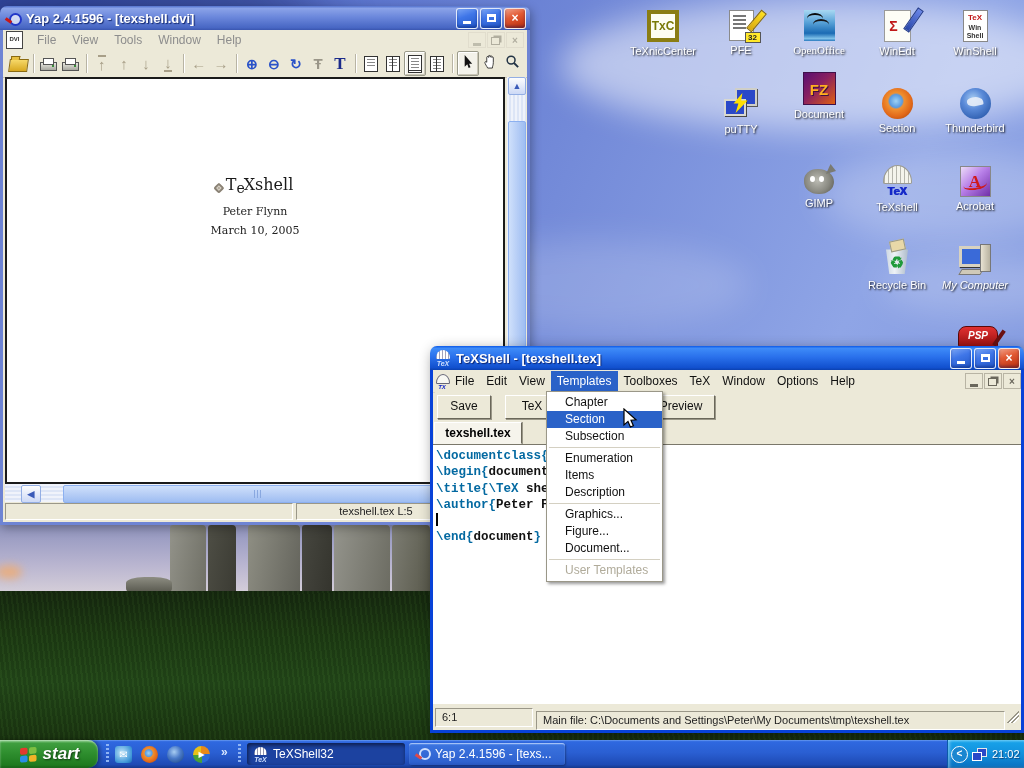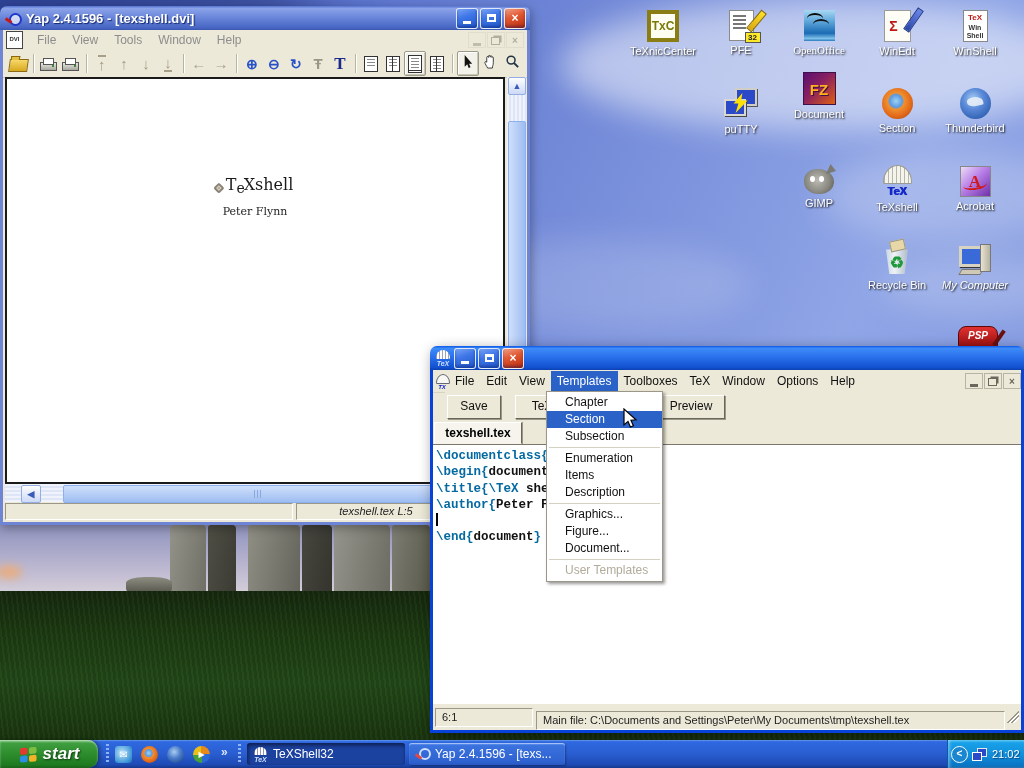--- a/index.html
+++ b/index.html
@@ -178,37 +178,37 @@
     background:repeating-linear-gradient(180deg,#f0f3fb 0 2px,#dde5f6 2px 4px);}
   #yap-hscroll .lf{left:16px;top:1px;width:18px;height:16px;}
   #yap-hthumb{position:absolute;left:58px;top:1px;width:388px;height:16px;border:1px solid #8cb0f0;border-radius:2px;
     background:linear-gradient(180deg,#cfe0fb,#b7cef6 50%,#9ebdf2);}
   #yap-hthumb::after{content:"";position:absolute;left:50%;top:4px;width:8px;height:8px;margin-left:-4px;
     background:repeating-linear-gradient(90deg,#89a8e0 0 1px,transparent 1px 3px);}
   #yap-status{position:absolute;left:2px;right:2px;bottom:2px;height:17px;background:#ECE9D8;display:flex;}
   .sb-cell{border:1px solid;border-color:#9a9788 #fff #fff #9a9788;font-size:11px;color:#222;
     padding:0 6px;line-height:15px;box-sizing:border-box;}
   #yap-status .c1{width:288px;margin-right:3px;}
-  #yap-status .c2{width:160px;text-align:center;font-style:italic;}
+  #yap-status .c2{width:160px;text-align:center;}
 
   
   #texshell{left:430px;top:346px;width:594px;height:387px;z-index:4;filter:drop-shadow(3px 4px 7px rgba(0,0,0,.45));}
   #texshell .tbar{background:linear-gradient(180deg,#0c59e8 0%,#3e8bf8 10%,#2a71ec 45%,#1150ce 90%,#0b41b0 100%);}
   #texshell .frame{border-color:#0842d8;}
   .ts-appicon{width:18px;height:16px;position:relative;}
   .ts-appicon .fan{position:absolute;left:2px;top:0;width:14px;height:9px;background:#fff;border-radius:50% 50% 10% 10%/90% 90% 10% 10%;
     background-image:repeating-linear-gradient(90deg,rgba(100,100,140,.6) 0 1px,transparent 1px 3px);}
   .ts-appicon .tx{position:absolute;left:0;right:0;bottom:-1px;font-size:7px;font-weight:700;color:#cfe0ff;text-align:center;line-height:7px;}
   #ts-menubar{position:absolute;left:0;right:0;top:0;height:22px;background:#ECE9D8;display:flex;align-items:center;border-bottom:1px solid #d8d4c4;}
   .ts-mico{width:14px;height:14px;margin-left:2px;position:relative;}
   .ts-mico .fan{position:absolute;left:1px;top:0;width:12px;height:8px;background:#f8f8f2;border:1px solid #667;border-radius:50% 50% 10% 10%/90% 90% 10% 10%;}
   .ts-mico .tx{position:absolute;left:0;right:0;bottom:-2px;font-size:6px;font-weight:700;color:#1428c8;text-align:center;}
   .ts-menu-item{font-size:12px;color:#111;padding:0 6px;line-height:20px;height:20px;}
   .ts-menu-item.active{background:#2a62c8;color:#fff;}
-  #ts-toolbar{position:absolute;left:12px;right:0;top:22px;height:28px;background:#ECE9D8;border-bottom:1px solid #c8c4b4;}
+  #ts-toolbar{position:absolute;left:2px;right:0;top:22px;height:28px;background:#ECE9D8;border-bottom:1px solid #c8c4b4;}
   .push-btn{position:absolute;top:3px;height:22px;background:#ECE9D8;font-size:12px;color:#111;text-align:center;line-height:20px;
     border:1px solid;border-color:#fff #6a675a #6a675a #fff;box-shadow:1px 1px 0 #9a9788;}
   #ts-tabrow{position:absolute;left:0;right:0;top:50px;height:24px;background:#ECE9D8;}
   #ts-tab{position:absolute;left:1px;top:2px;width:86px;height:20px;background:#f6f4ec;
     border:1px solid;border-color:#fff #6a675a transparent #fff;box-shadow:1px 0 0 #9a9788;
     font-size:12px;font-weight:700;text-align:center;line-height:20px;}
   #ts-editor{position:absolute;left:0;right:0;top:74px;bottom:26px;background:#fff;border-top:1px solid #7a776a;
     font-family:"Liberation Mono","DejaVu Sans Mono",monospace;font-size:12.5px;font-weight:700;
     padding:3px 0 0 3px;box-sizing:border-box;overflow:hidden;}
   .code-line{height:16.3px;line-height:16.3px;white-space:pre;}
@@ -491,20 +491,21 @@
                 <circle cx="6.5" cy="6.5" r="4.2" fill="none" stroke="#234" stroke-width="1.6"></circle>
                 <line x1="9.6" y1="9.6" x2="14" y2="14" stroke="#234" stroke-width="2"></line>
               </svg></span>
           </div>
         </div>
       <div id="yap-client">
         <div class="page-title">
           <span class="src-mark"></span><span id="tex-title"><span>T</span><span class="tex-e">e</span><span>Xshell</span></span>
         </div>
         <div class="page-author">Peter Flynn</div>
+        <div class="page-date">March 10, 2005</div>
       </div>
       <div id="yap-vscroll">
         <span class="scr-btn up">▲</span>
         <div id="yap-vthumb"></div>
       </div>
       <div id="yap-hscroll">
         <span class="scr-btn lf">◀</span>
         <div id="yap-hthumb"></div>
       </div>
       <div id="yap-status">
@@ -513,20 +514,21 @@
       </div>
     </div>
   </div>
 
   <div class="win" id="texshell">
     <div class="tbar">
       <span class="ts-appicon">
           <i class="fan"></i>
           <i class="tx">TeX</i>
         </span>
+      <span class="ttl">TeXShell - [texshell.tex]</span>
       <span class="capbtn">
           <b class="g-min"></b>
         </span>
       <span class="capbtn">
           <b class="g-max"></b>
         </span>
       <span class="capbtn close">×</span>
     </div>
     <div class="frame">
       <div id="ts-menubar">

